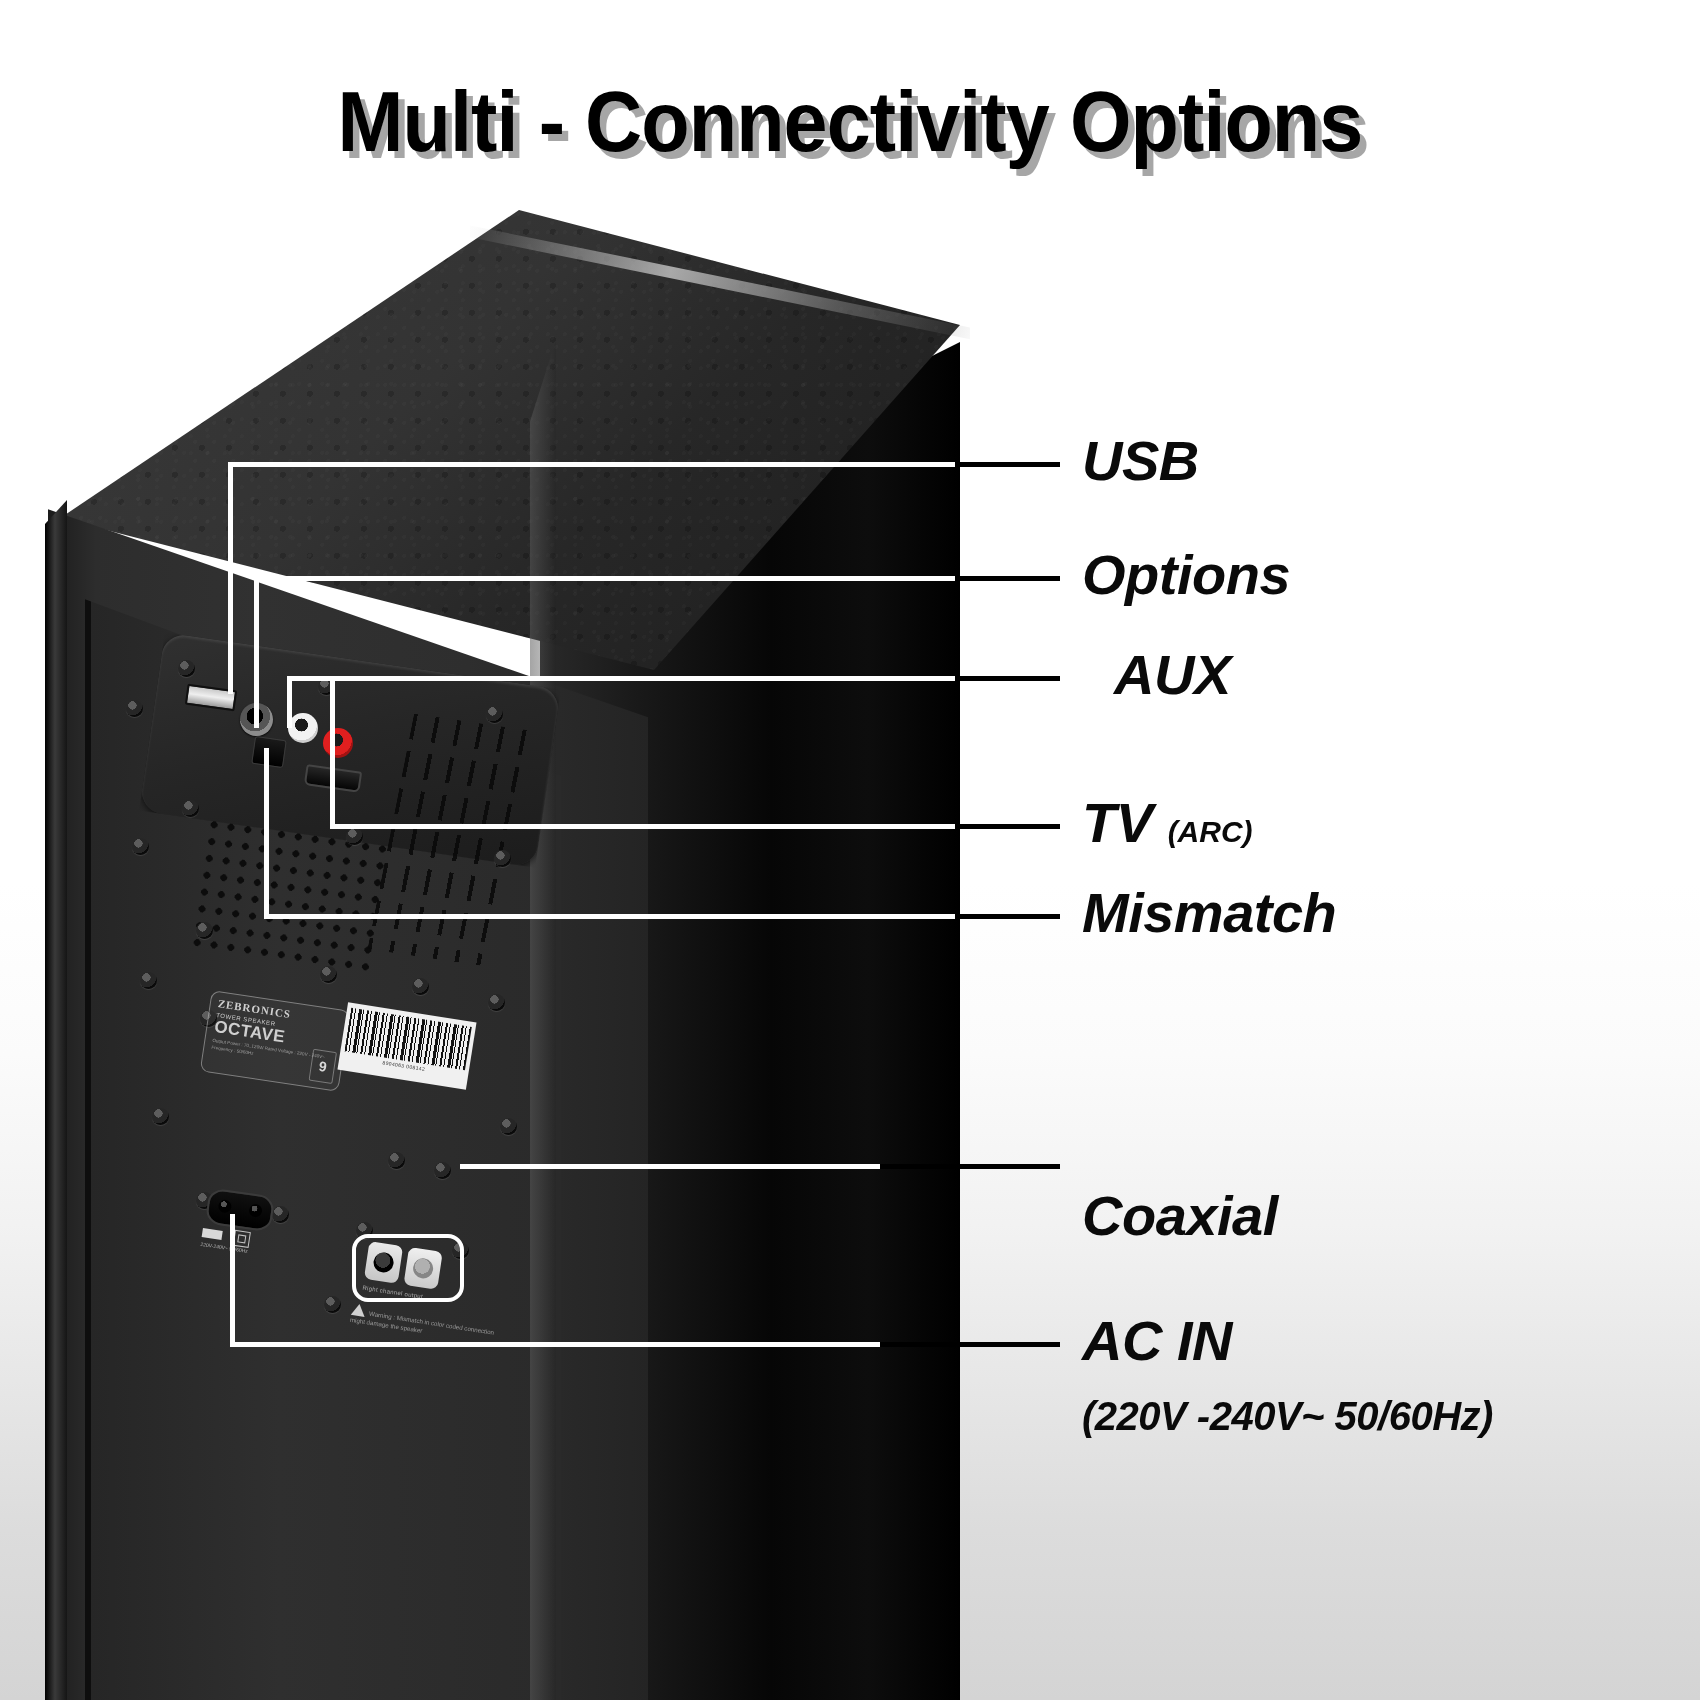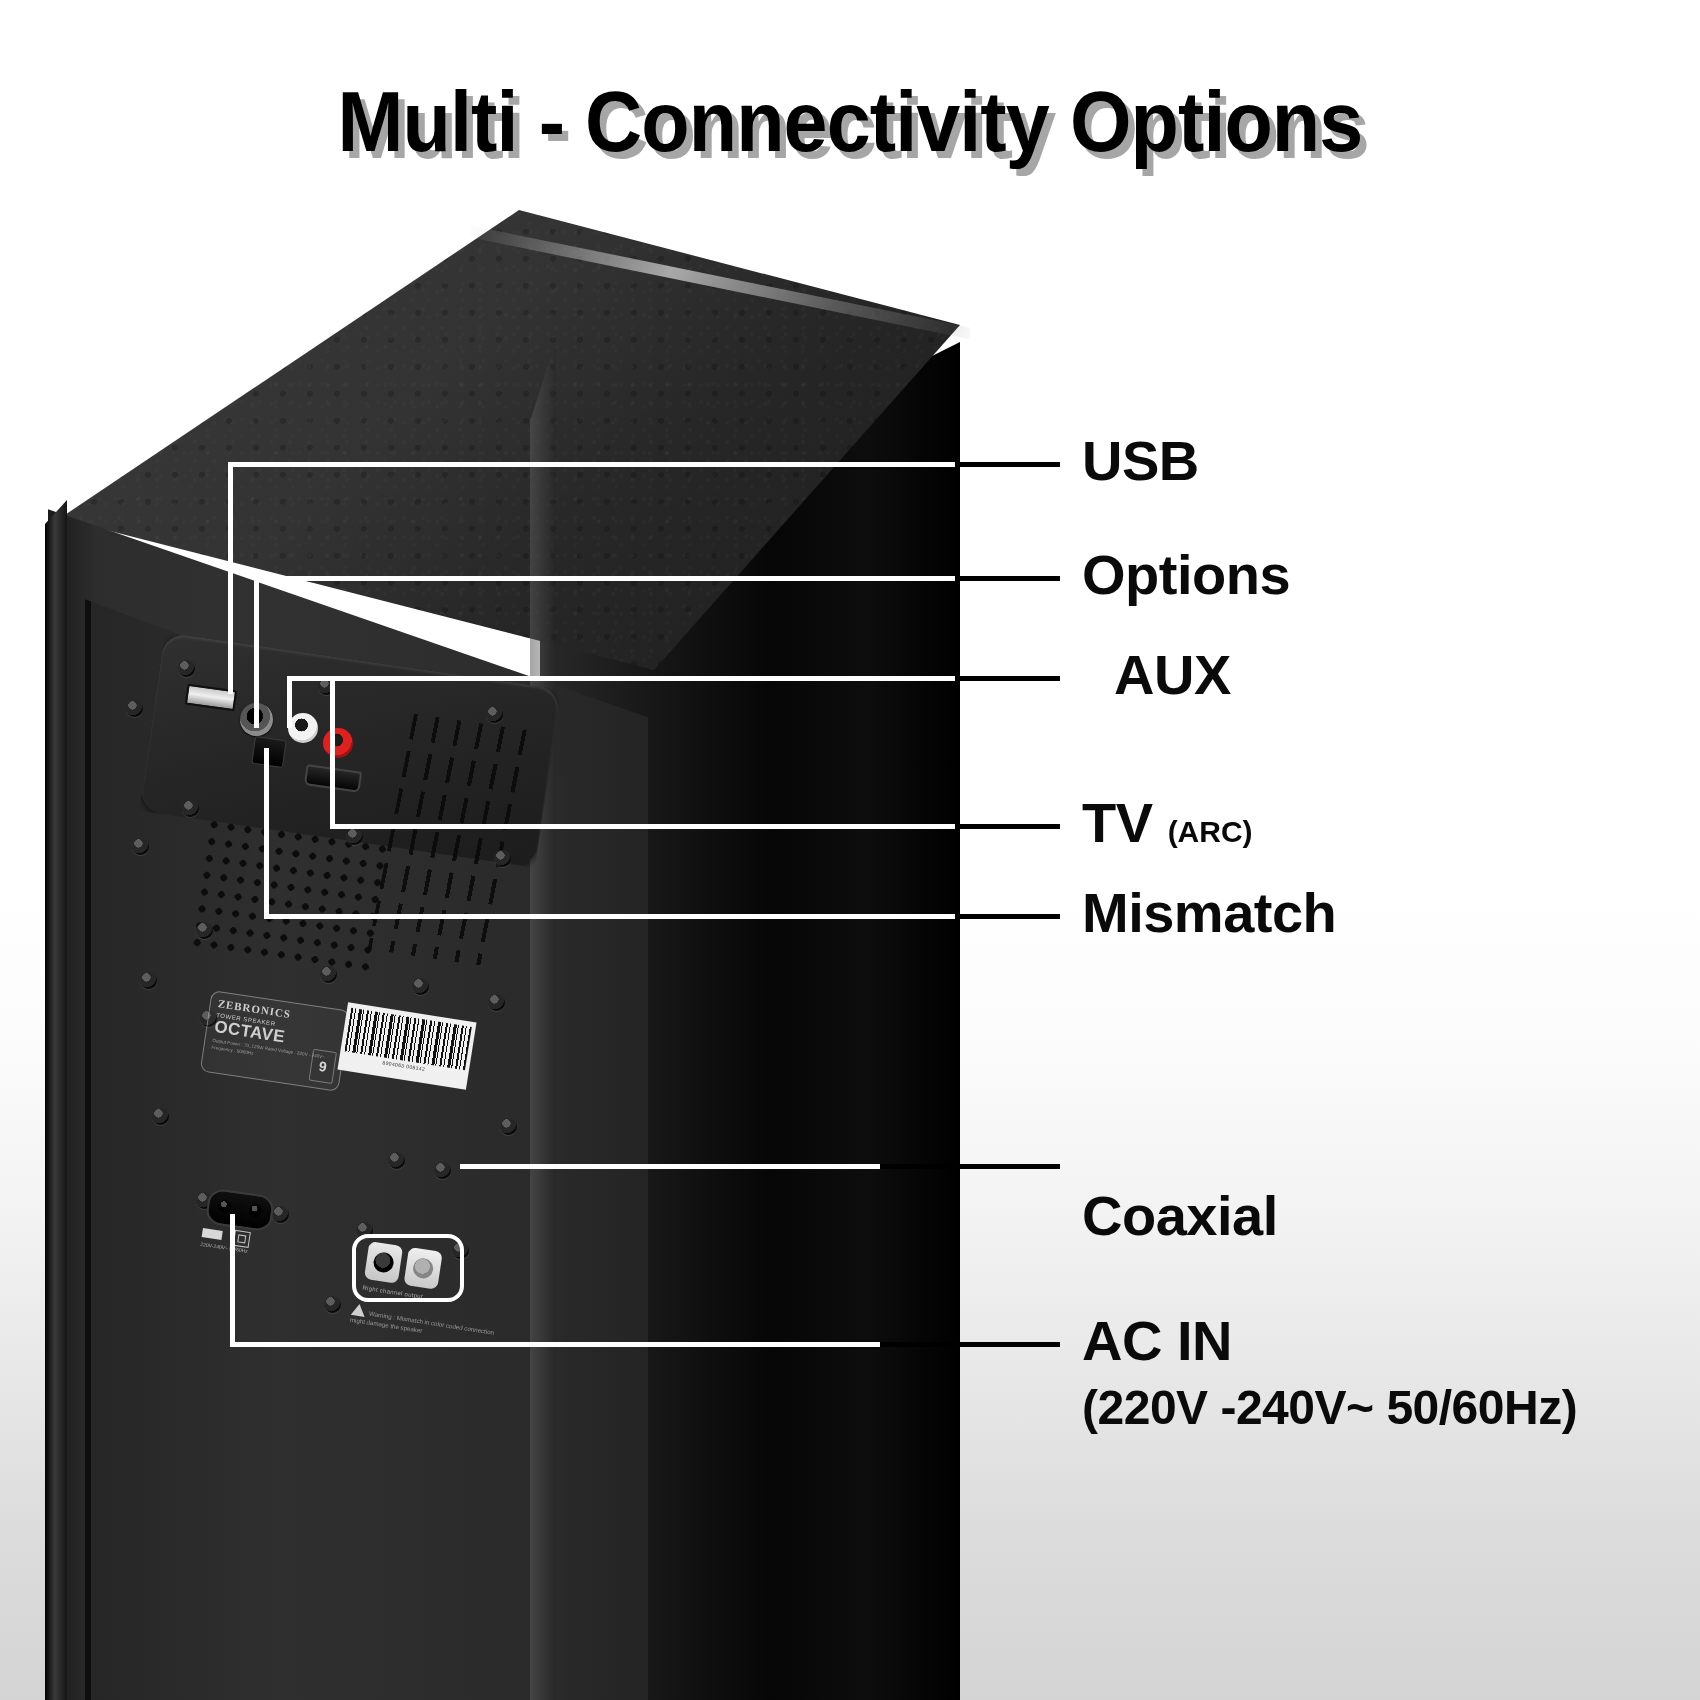--- a/index.html
+++ b/index.html
@@ -306,23 +306,23 @@
   
   .label {
     position: absolute;
     font-family: "Liberation Sans", sans-serif;
     font-weight: bold;
     color: #0a0a0a;
     white-space: nowrap;
     letter-spacing: -0.5px;
     line-height: 1.05;
   }
-  .label.lg { font-size: 56px; }
+  .label.lg { font-size: 56px; font-style: italic; }
   .label .small { font-size: 30px; letter-spacing: 0px; }
-  .label .sub { font-size: 48px; letter-spacing: -0.5px; display:block; margin-top: 12px; }
+  .label .sub { font-size: 40px; letter-spacing: -0.5px; display:block; margin-top: 24px; }
 </style>
 </head>
 <body>
 
 <div id="stage">
 
   <div id="title">Multi - Connectivity Options</div>
 
   <div id="speaker">
 

